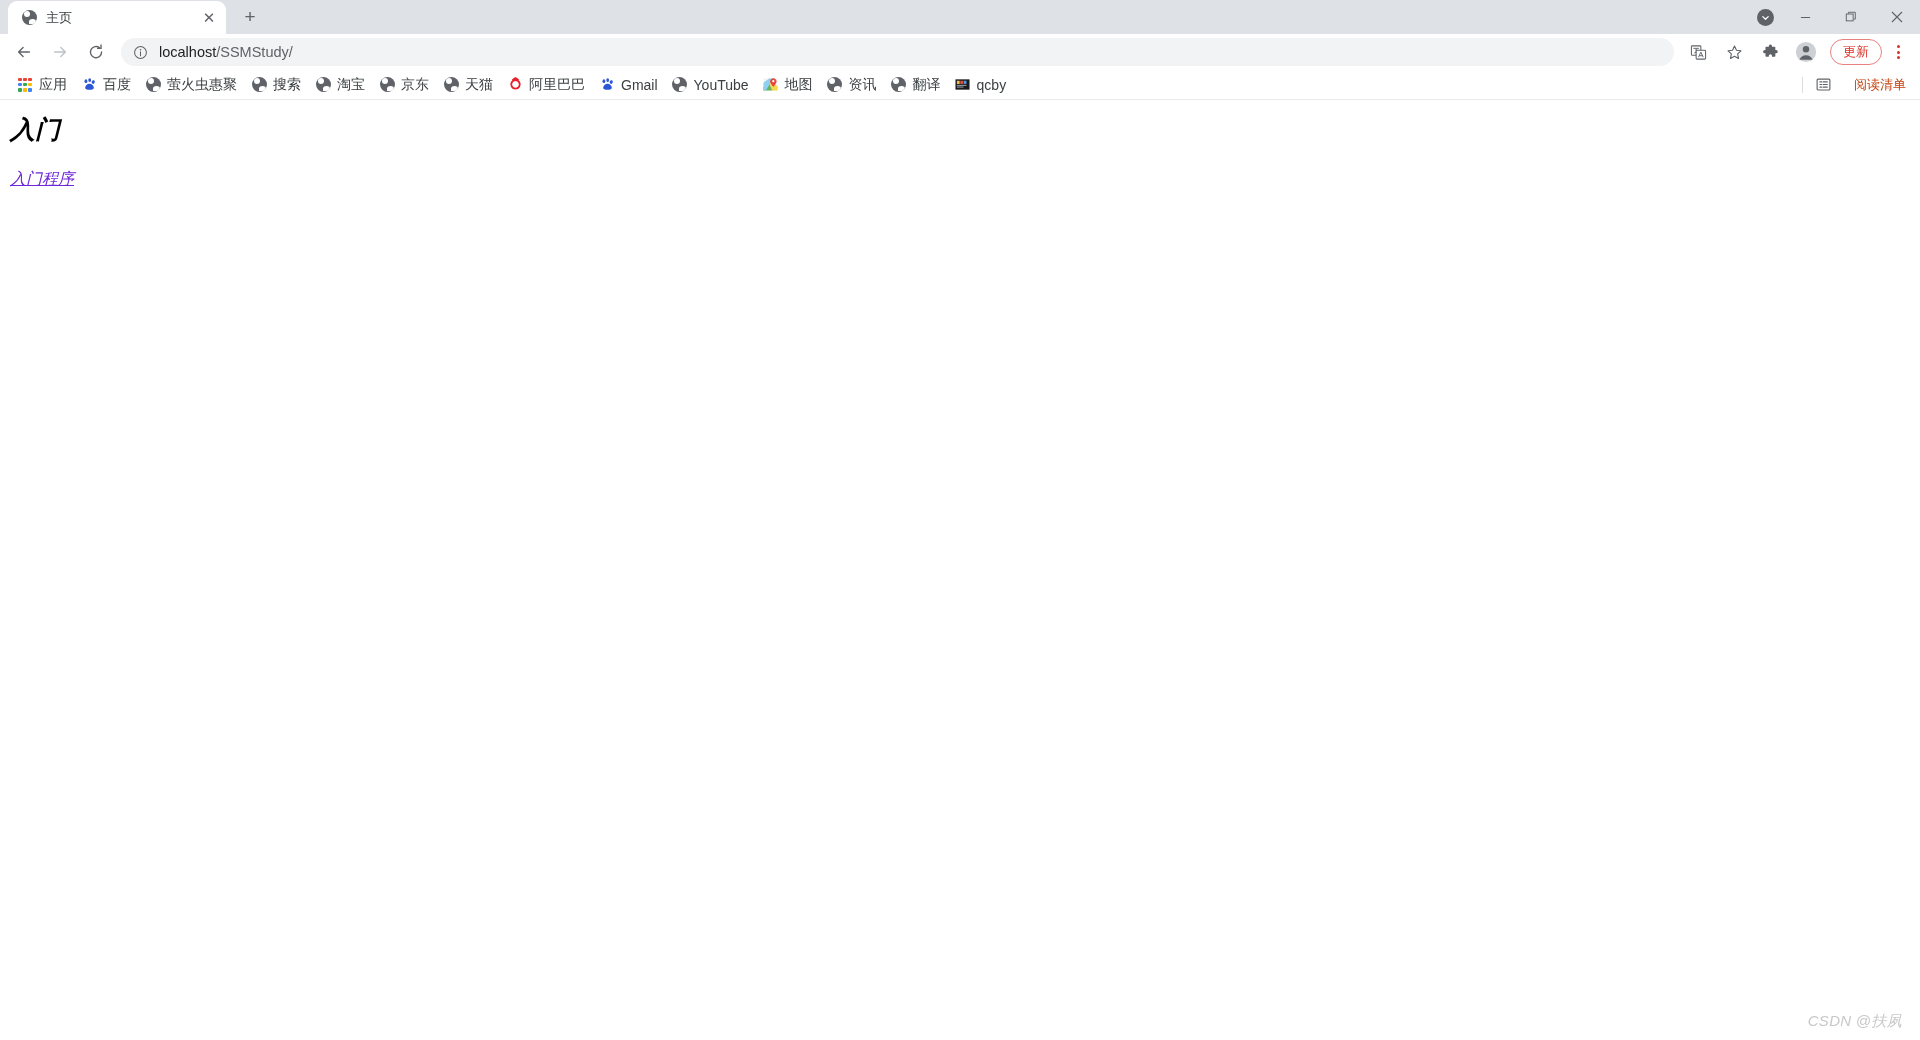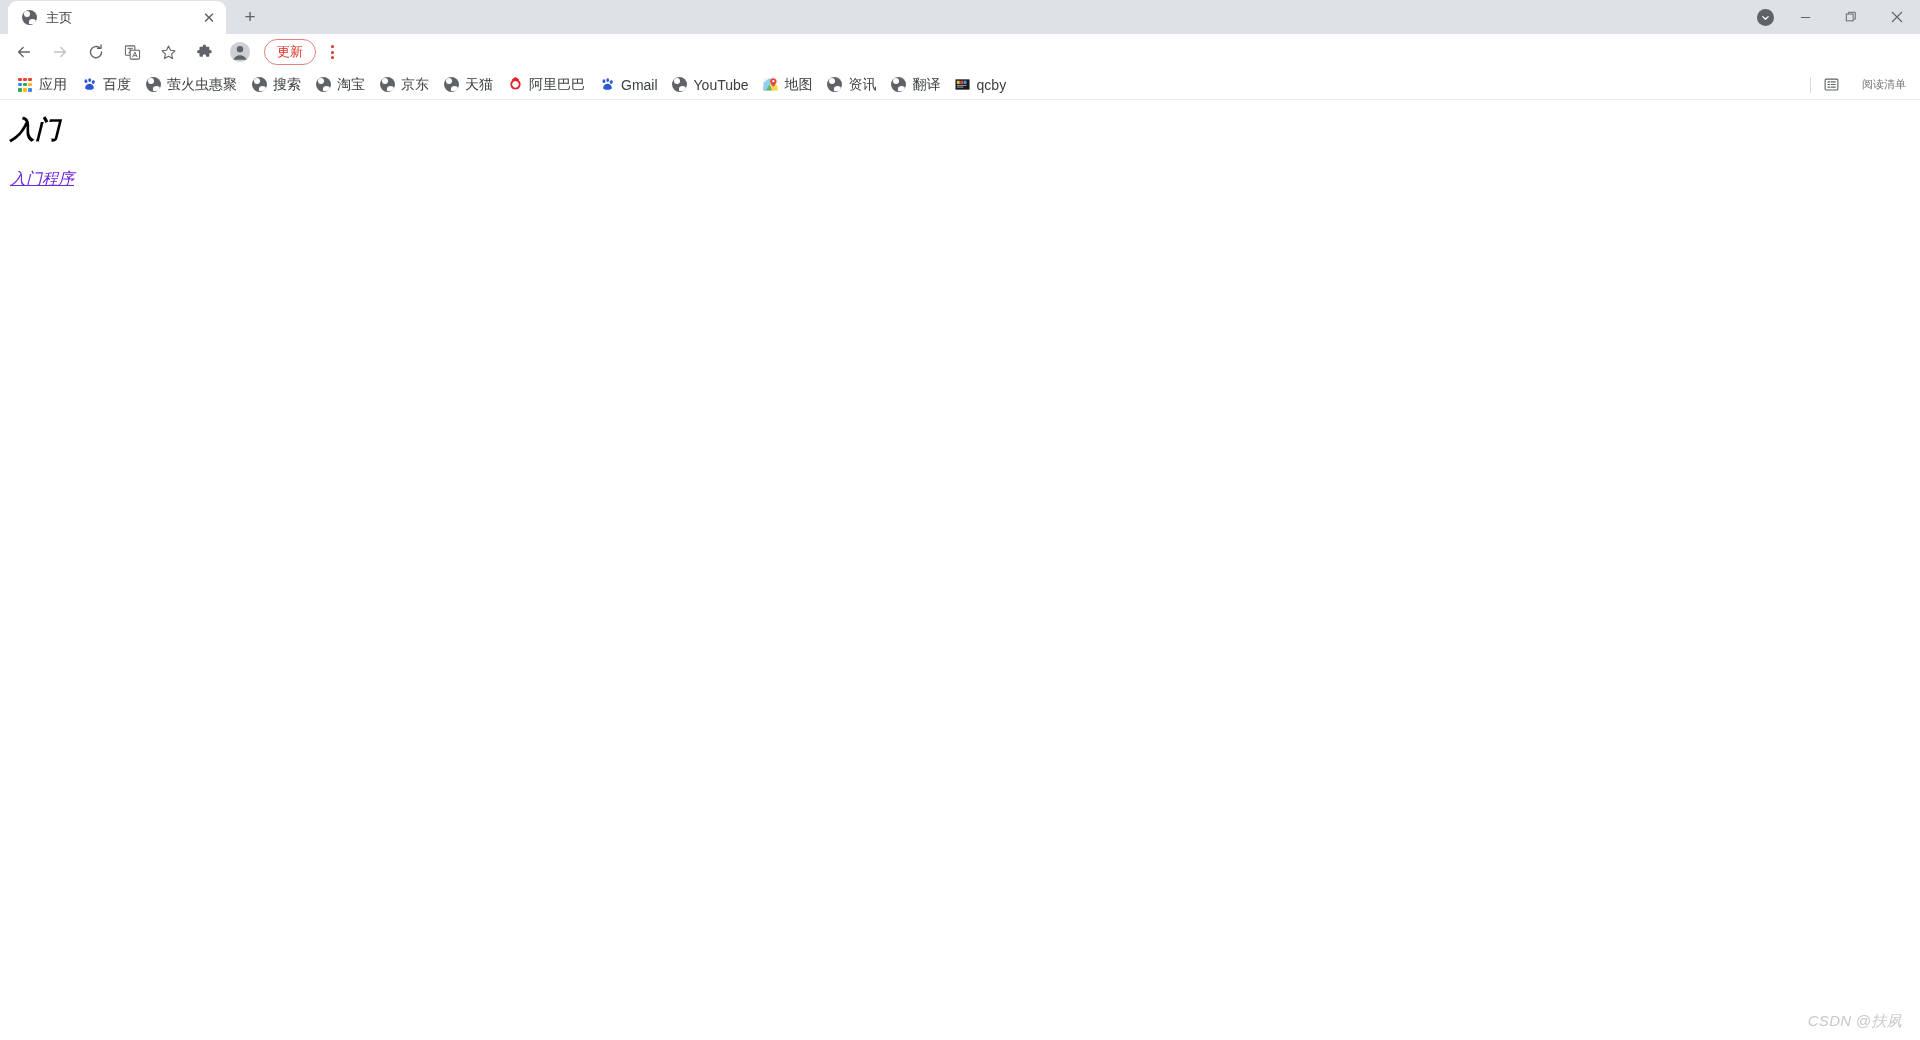--- a/index.html
+++ b/index.html
@@ -188,21 +188,21 @@
     height: 24px;
     padding: 0 8px 0 2px;
     flex: 0 0 auto;
   }
   .rl-ico {
     width: 16px; height: 16px;
     margin-right: 7px;
     display: flex; align-items: center; justify-content: center;
     color: #5f6368;
   }
-  .rl-label { font-size: 11px; color: #737373; white-space: nowrap; margin-left: 16px; }
+  .rl-label { font-size: 13px; color: #c2410c; white-space: nowrap; margin-left: 16px; }
 
   
   .apps-grid {
     width: 14px; height: 14px;
     display: grid;
     grid-template-columns: repeat(3, 1fr);
     grid-template-rows: repeat(3, 1fr);
     gap: 1.5px;
   }
   .apps-grid s { display: block; border-radius: 1px; }
@@ -311,20 +311,30 @@
         <path d="M4 10 H16 M11 5 L16 10 L11 15" fill="none" stroke="currentColor" stroke-width="1.5" stroke-linecap="round" stroke-linejoin="round"></path>
       </svg>
   </div>
   <div class="tb-btn">
     <svg width="18" height="18" viewBox="0 0 20 20">
       <path d="M16.2 10 A6.2 6.2 0 1 1 14 5.4" fill="none" stroke="currentColor" stroke-width="1.5" stroke-linecap="round"></path>
       <path d="M15.6 2.2 V6 H11.8" fill="none" stroke="currentColor" stroke-width="1.5" stroke-linecap="round" stroke-linejoin="round"></path>
     </svg>
   </div>
 
+  <div class="omnibox">
+    <span class="omni-info">
+      <svg width="15" height="15" viewBox="0 0 16 16">
+        <circle cx="8" cy="8" r="6.3" fill="none" stroke="currentColor" stroke-width="1.1"></circle>
+        <circle cx="8" cy="5" r="0.85" fill="currentColor"></circle>
+        <path d="M8 7.2 V11.4" stroke="currentColor" stroke-width="1.1" stroke-linecap="round"></path>
+      </svg>
+    </span>
+    <span class="omni-url"><span class="host">localhost</span><span>/SSMStudy/</span></span>
+  </div>
 
   <div class="tb-btn">
     <svg width="17" height="17" viewBox="0 0 18 18">
       <rect x="1.5" y="2" width="10" height="10" rx="1" fill="none" stroke="currentColor" stroke-width="1.1"></rect>
       <path d="M3.6 4.6 H9.4 M6.5 4.6 V9.6 M4.6 9.6 Q6.5 8 8.4 9.6" fill="none" stroke="currentColor" stroke-width="1"></path>
       <rect x="6.5" y="6.6" width="10" height="9.4" rx="1" fill="#ffffff" stroke="currentColor" stroke-width="1.1"></rect>
       <path d="M9 14 L11.5 8.6 L14 14 M9.9 12.4 H13.1" fill="none" stroke="currentColor" stroke-width="1"></path>
     </svg>
   </div>
   <div class="tb-btn">

